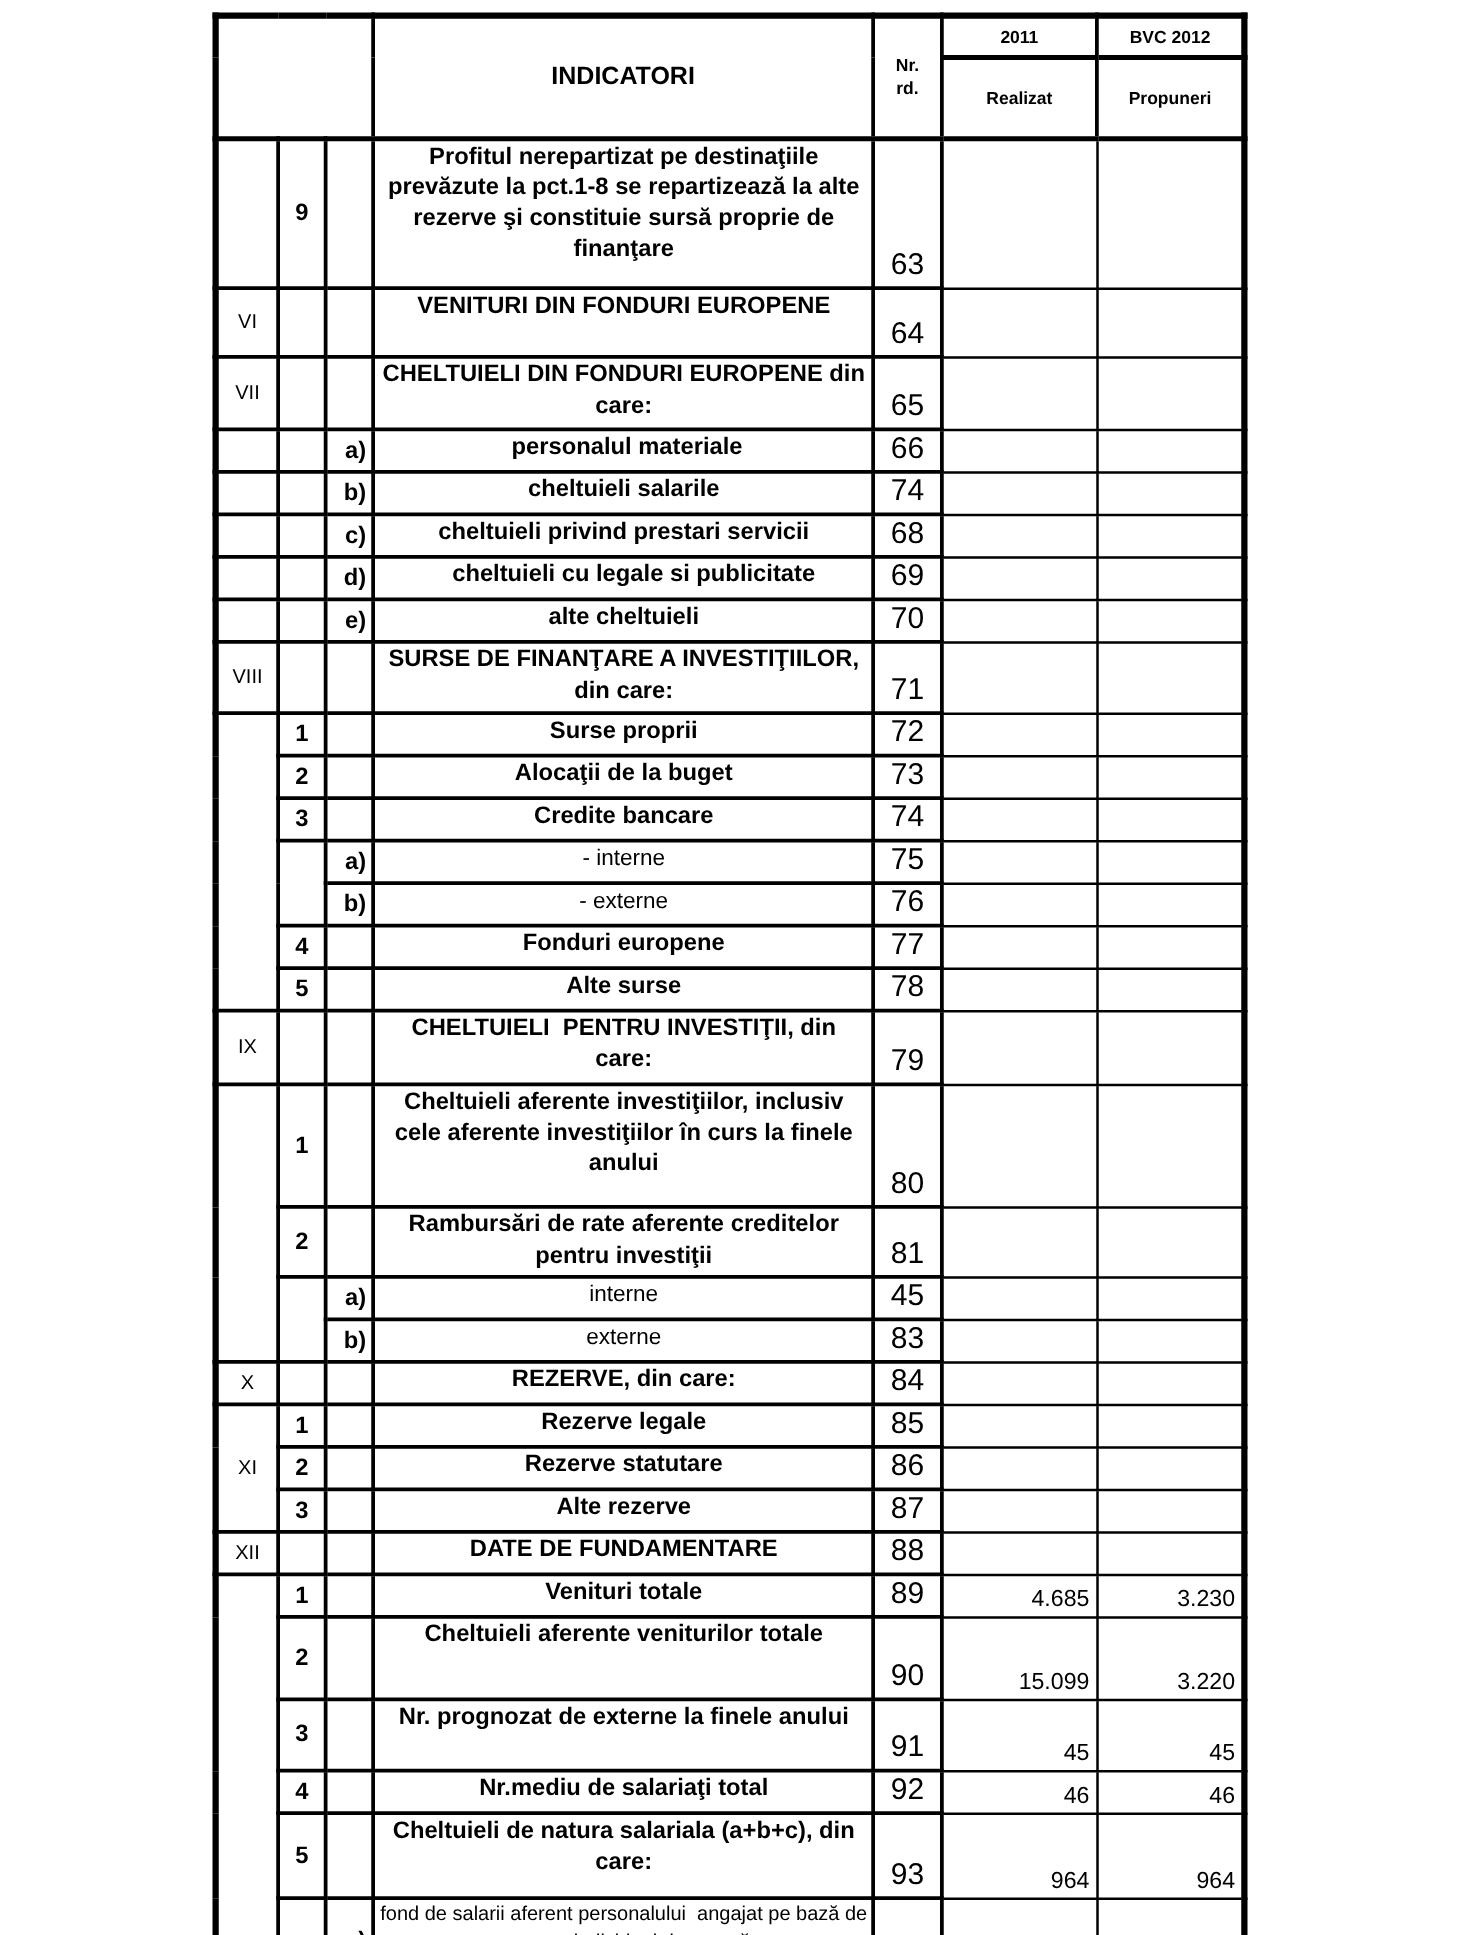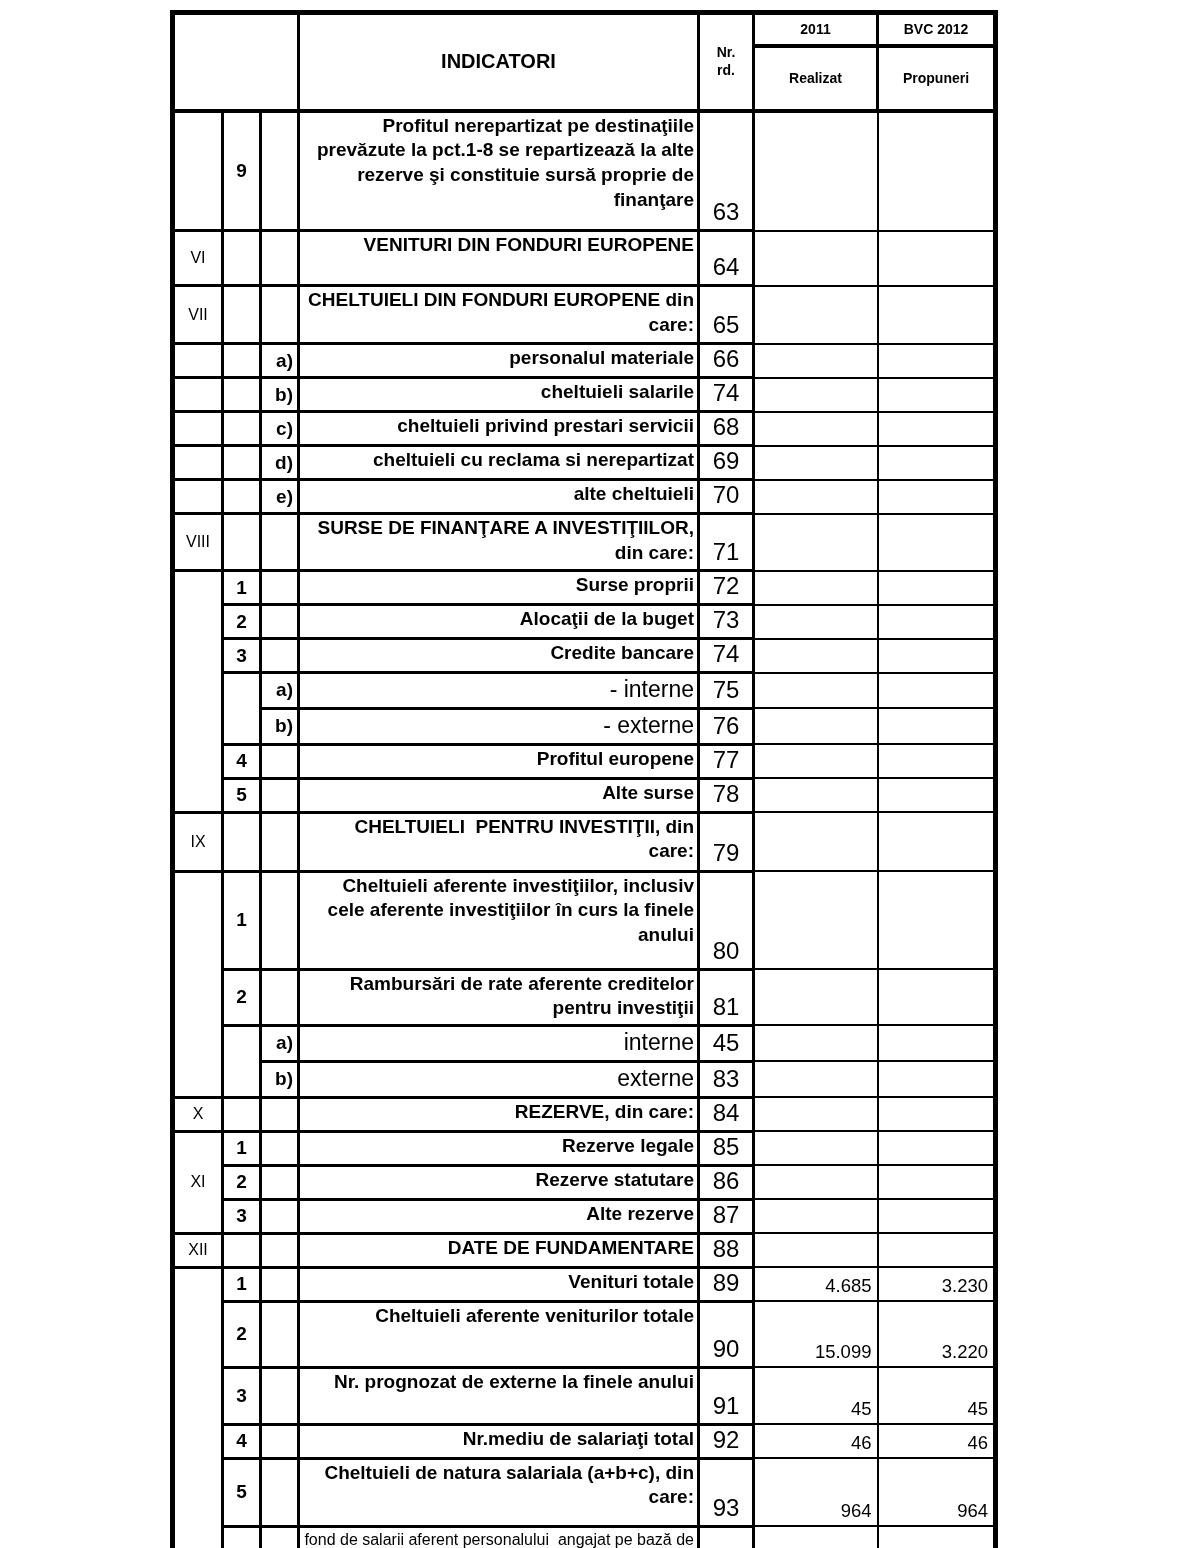--- a/index.html
+++ b/index.html
@@ -30,25 +30,25 @@
     vertical-align:middle;
     border-bottom-width:4px;
     font-size:14px;
   }
   .bvc thead th.h-nrrd{white-space:pre-line;line-height:1.25;}
   td.c-roman{font-weight:normal;font-size:16px;text-align:center;vertical-align:middle;}
   td.c-num{font-weight:bold;font-size:19px;text-align:center;vertical-align:middle;}
   td.c-letter{font-weight:bold;font-size:19px;text-align:right;vertical-align:middle;padding-right:4px;}
   td.c-ind{
     font-weight:bold;font-size:19px;line-height:1.3;
-    text-align:right;vertical-align:top;
+    text-align:center;vertical-align:top;
     padding:1px 3px 2px 4px;
     white-space:pre-wrap;word-wrap:break-word;
   }
-  td.c-ind.regular{font-weight:normal;font-size:23px;}
+  td.c-ind.regular{font-weight:normal;font-size:18px;}
   td.c-ind.small{font-weight:normal;font-size:16px;line-height:1.35;}
   td.c-nr{font-size:24px;font-weight:normal;text-align:center;vertical-align:bottom;padding-bottom:3px;}
   td.c-val{
     font-size:18.5px;font-weight:normal;
     text-align:right;vertical-align:bottom;
     padding:0 5px 3px 0;
     border-width:2px;
   }
 </style>
 </head>
@@ -131,21 +131,21 @@
           <td class="c-letter">c)</td>
           <td class="c-ind bold">cheltuieli privind prestari servicii</td>
           <td class="c-nr">68</td>
           <td class="c-val"></td>
           <td class="c-val"></td>
         </tr>
         <tr style="height: 32px;">
           <td class="c-roman"></td>
           <td class="c-num"></td>
           <td class="c-letter">d)</td>
-          <td class="c-ind bold">   cheltuieli cu reclama si nerepartizat</td>
+          <td class="c-ind bold">   cheltuieli cu legale si publicitate</td>
           <td class="c-nr">69</td>
           <td class="c-val"></td>
           <td class="c-val"></td>
         </tr>
         <tr style="height: 28px;">
           <td class="c-roman"></td>
           <td class="c-num"></td>
           <td class="c-letter">e)</td>
           <td class="c-ind bold">alte cheltuieli</td>
           <td class="c-nr">70</td>
@@ -197,21 +197,21 @@
         <tr style="height: 28px;">
           <td class="c-letter">b)</td>
           <td class="c-ind regular">- externe</td>
           <td class="c-nr">76</td>
           <td class="c-val"></td>
           <td class="c-val"></td>
         </tr>
         <tr style="height: 30px;">
           <td class="c-num">4</td>
           <td class="c-letter"></td>
-          <td class="c-ind bold">Profitul europene</td>
+          <td class="c-ind bold">Fonduri europene</td>
           <td class="c-nr">77</td>
           <td class="c-val"></td>
           <td class="c-val"></td>
         </tr>
         <tr style="height: 29px;">
           <td class="c-num">5</td>
           <td class="c-letter"></td>
           <td class="c-ind bold">Alte surse</td>
           <td class="c-nr">78</td>
           <td class="c-val"></td>

